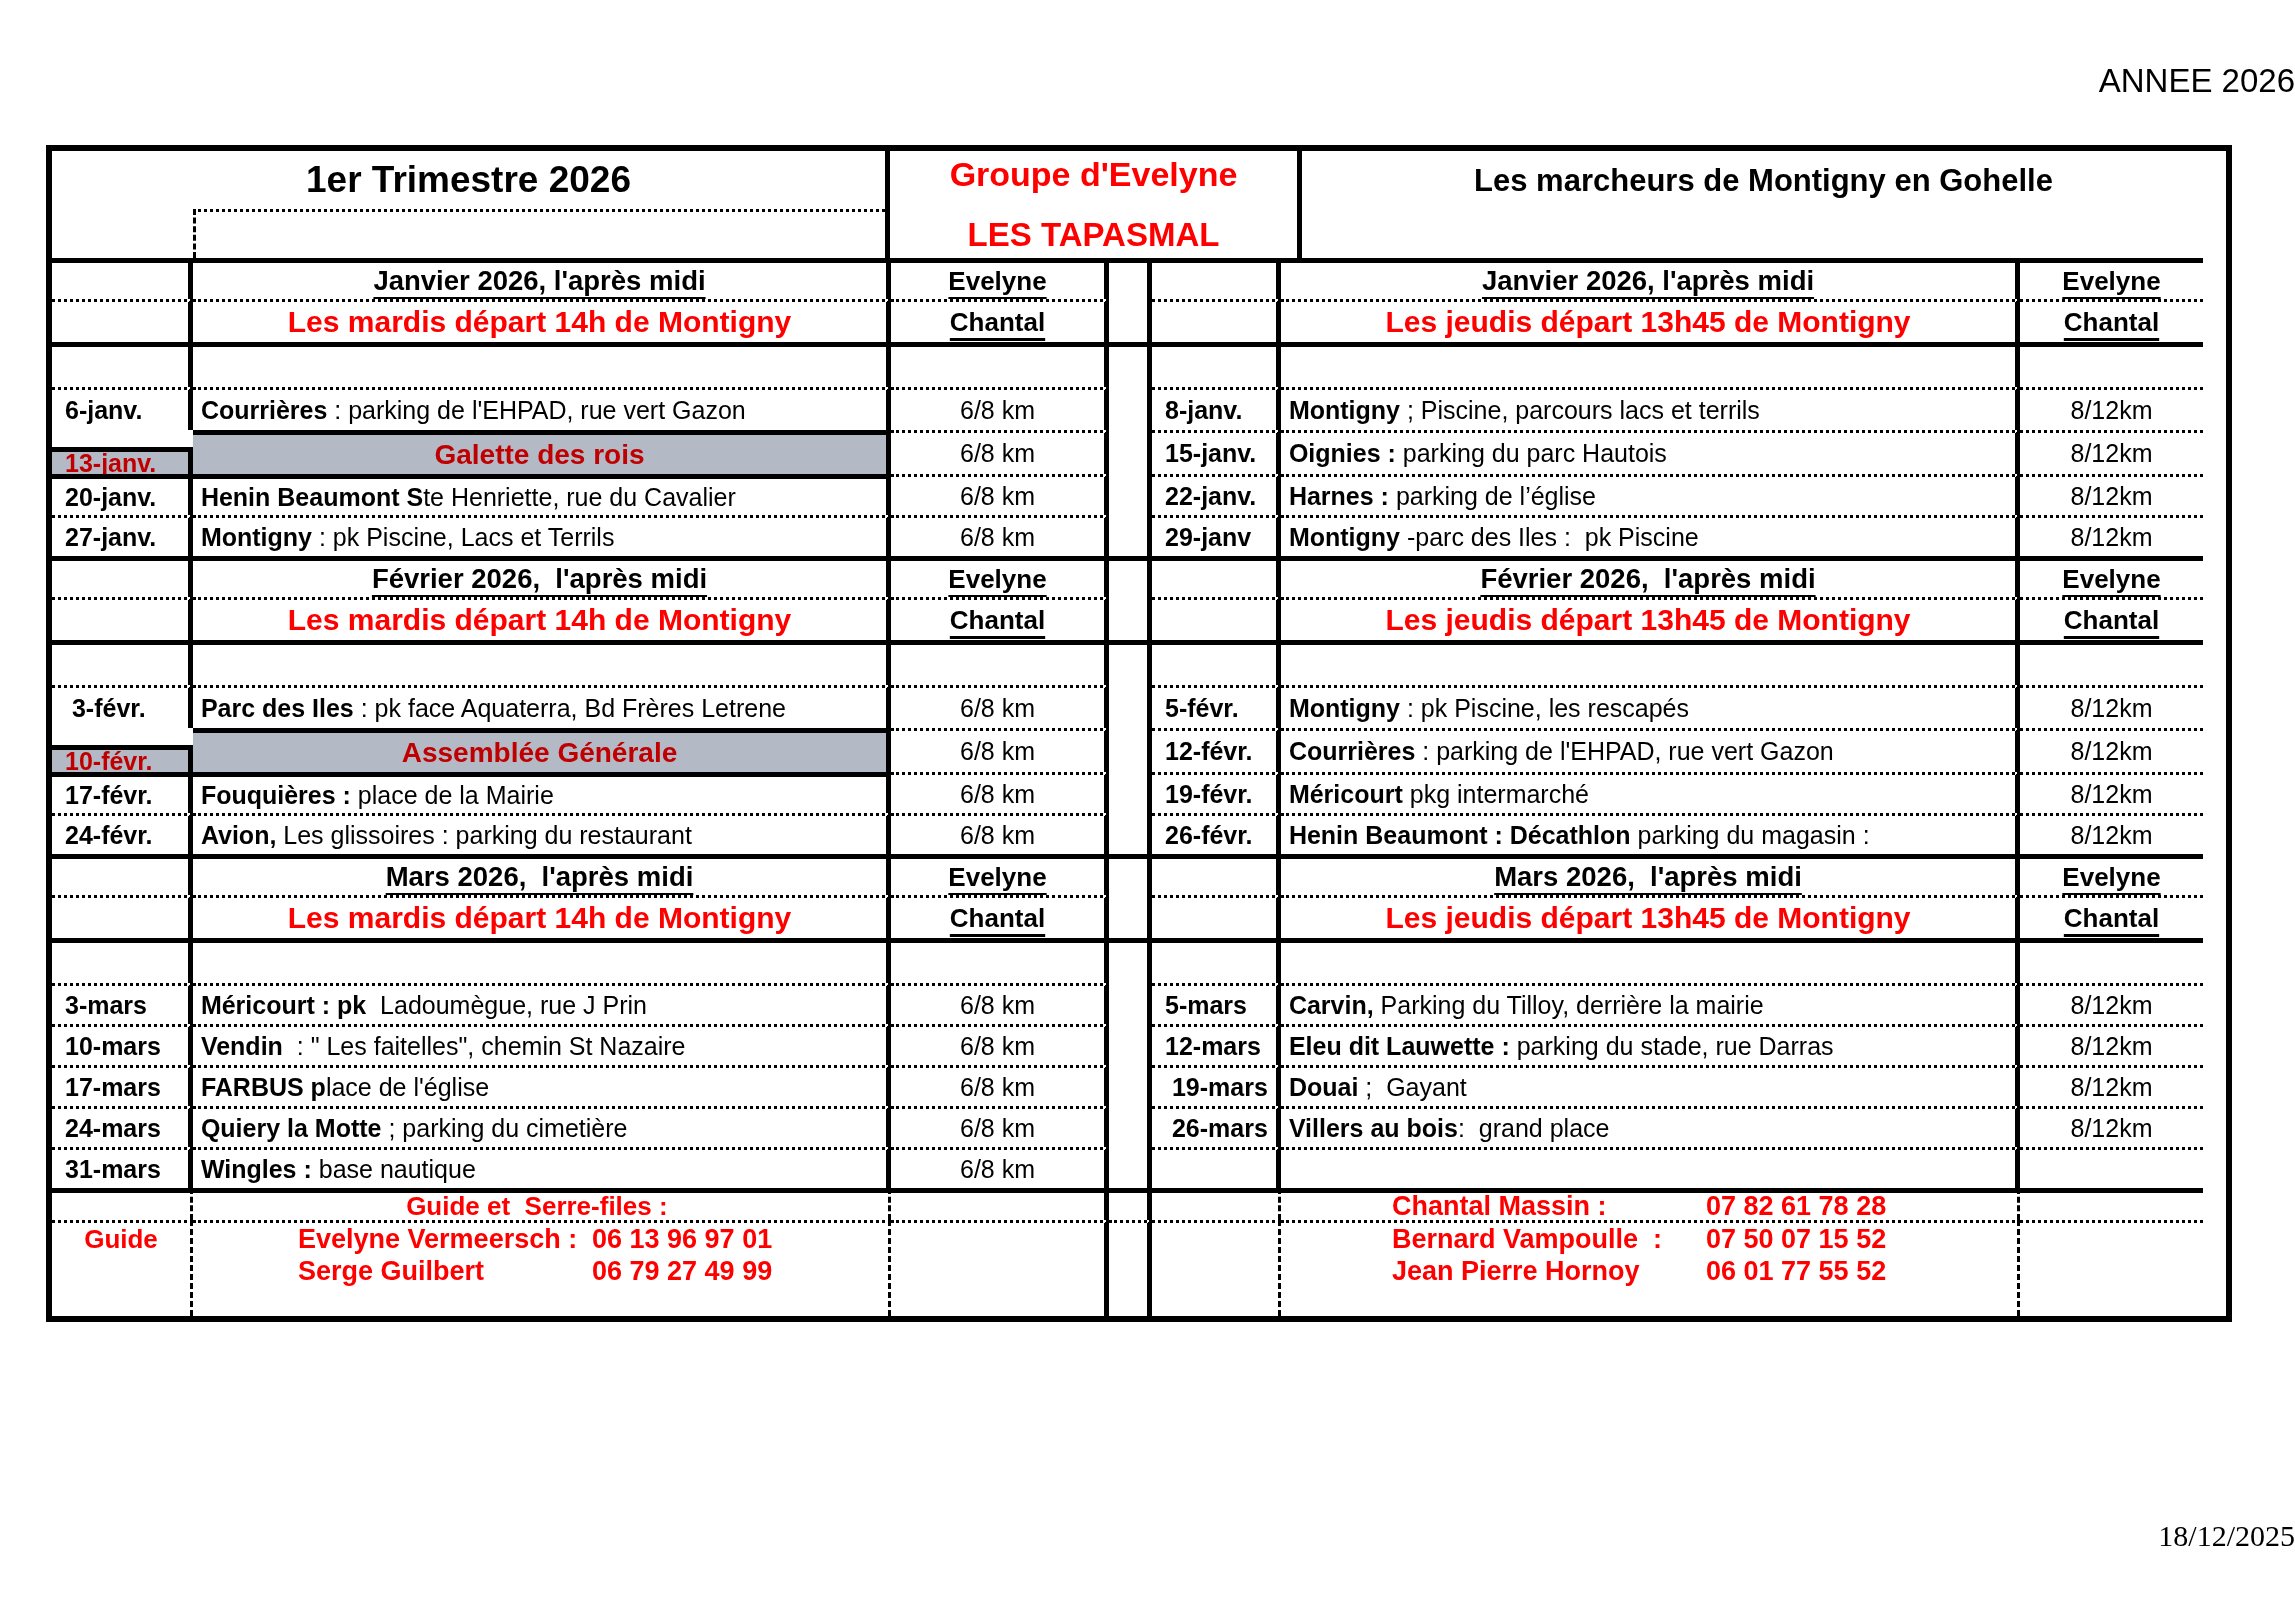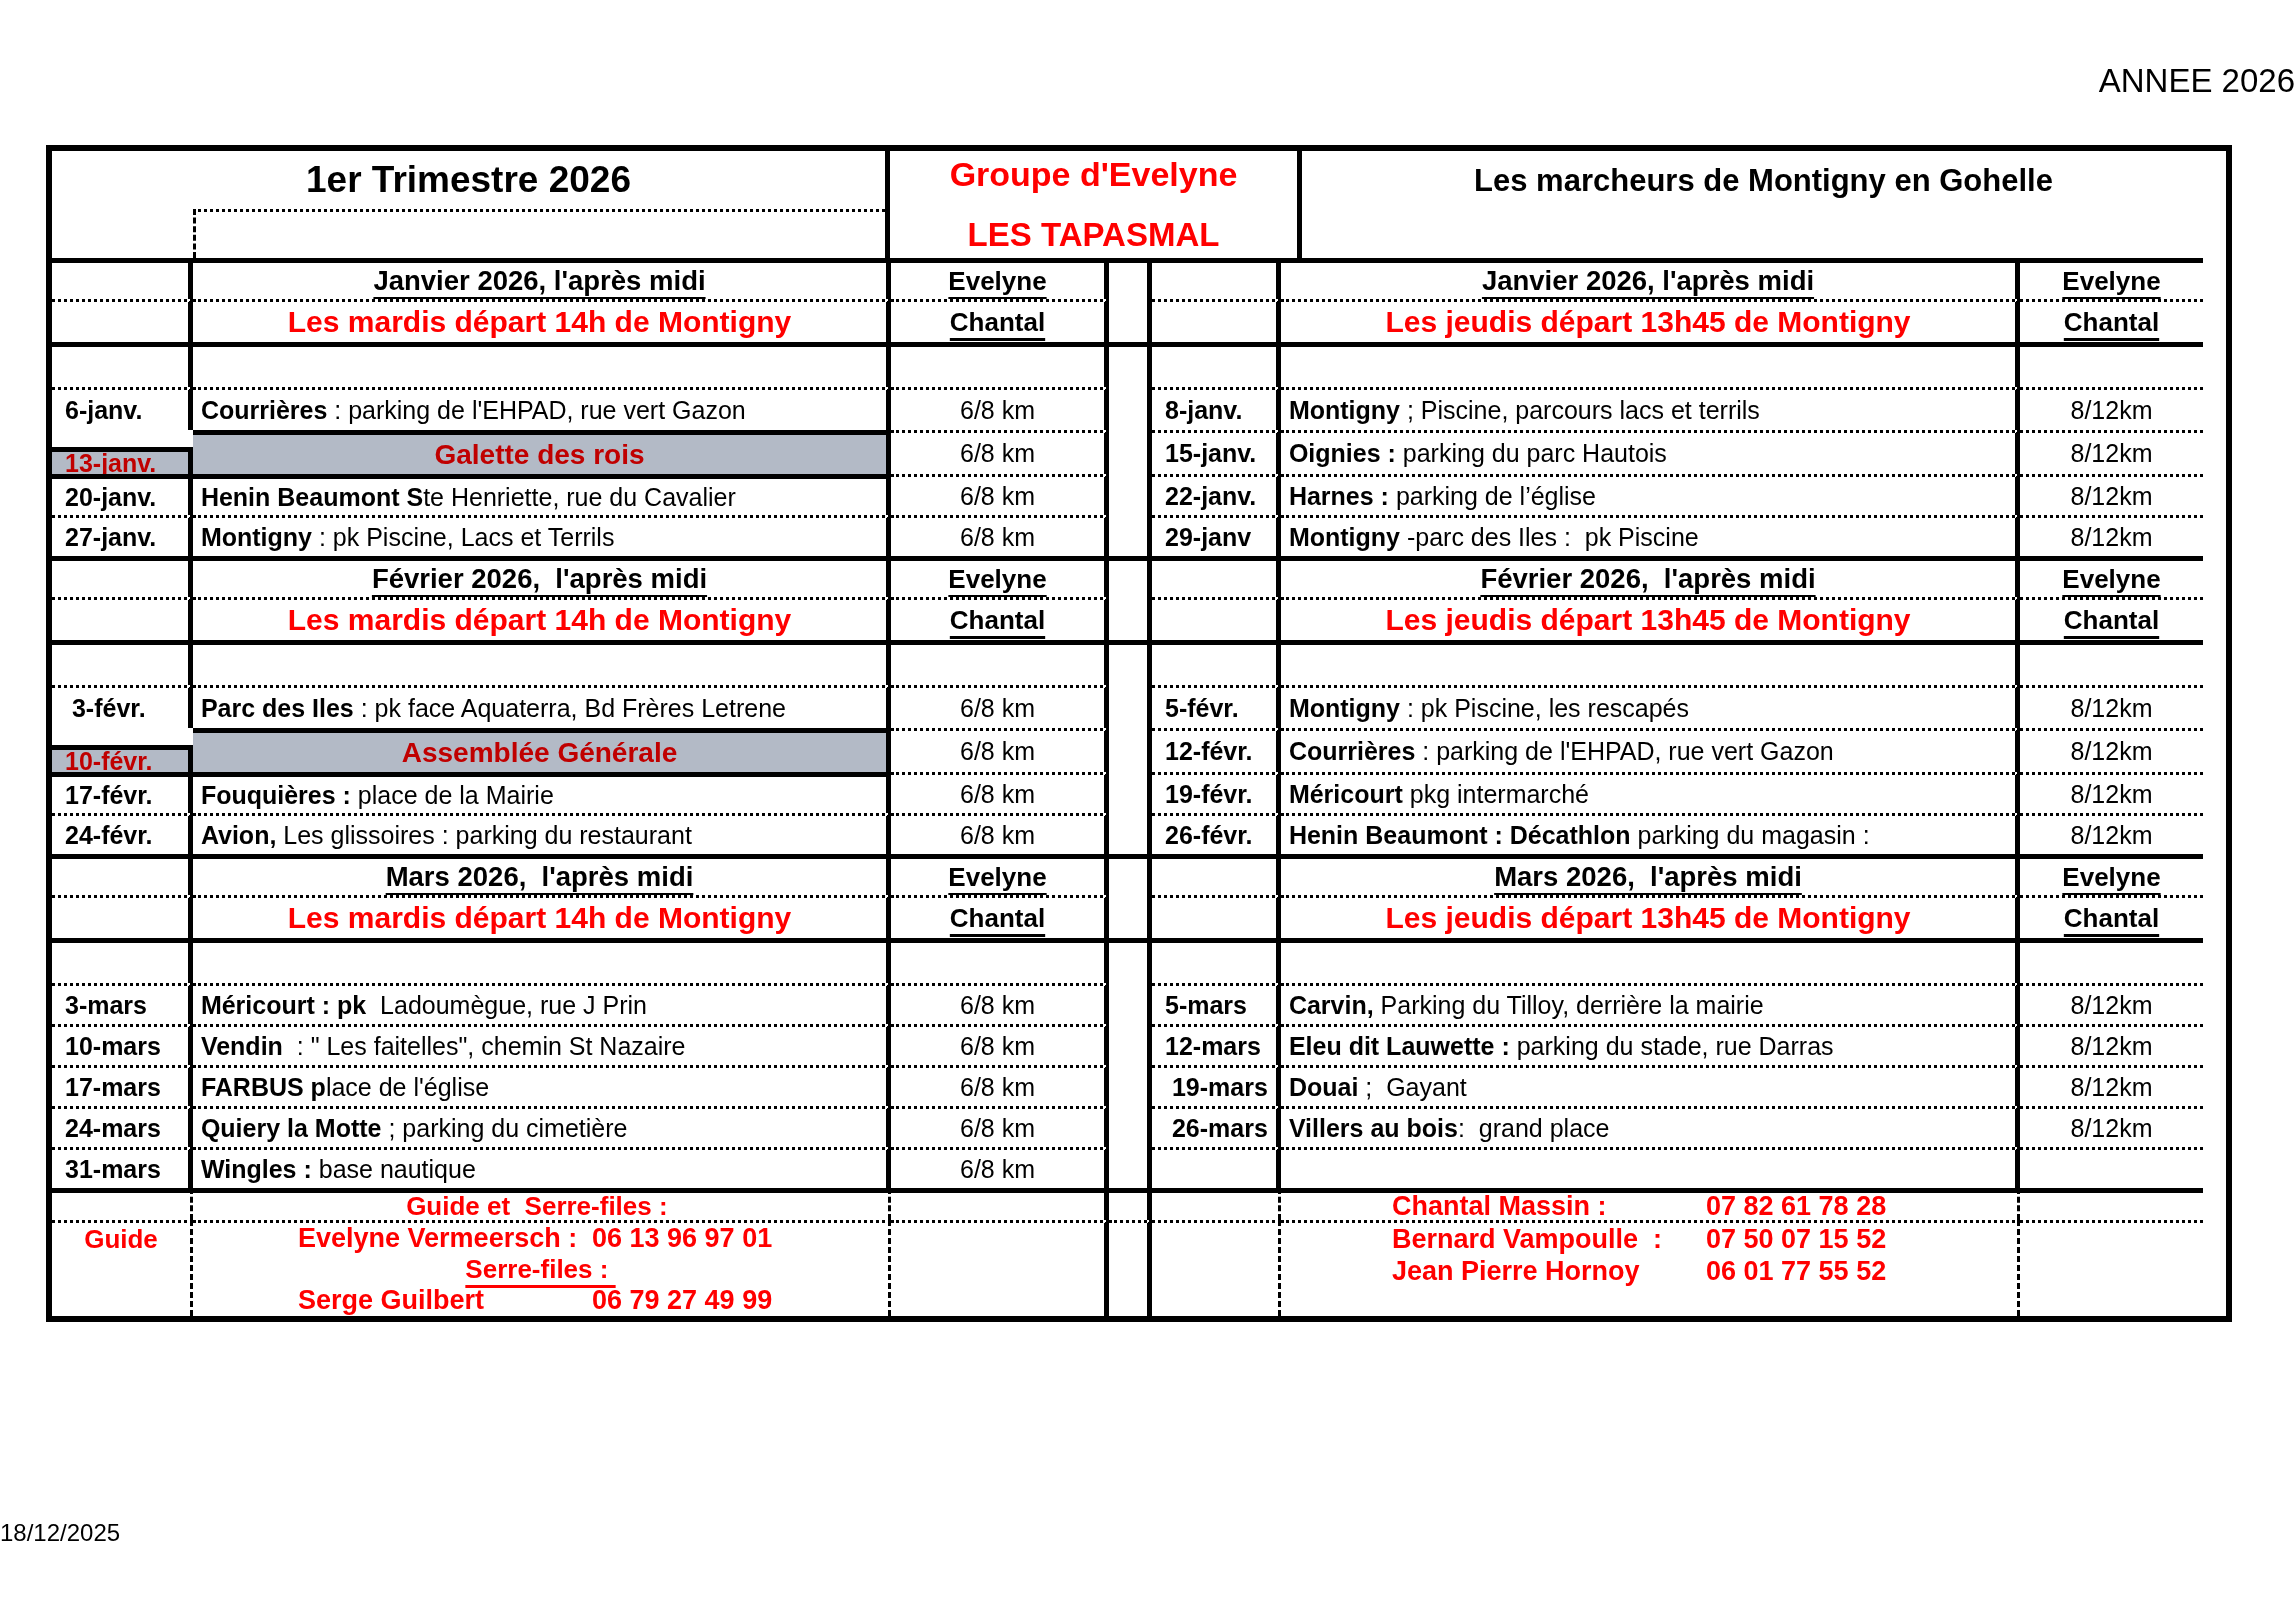--- a/index.html
+++ b/index.html
@@ -1,19 +1,19 @@
 <!DOCTYPE html>
 <html style="--red: #ff0000; --dark-red: #c00000; --highlight-bg: #b3bac6;font-size:10.5px"><head>
 <meta charset="utf-8">
 <style>
   html,body{margin:0;padding:0;background:#fff;}
   body{width:2295px;height:1623px;position:relative;font-family:"Liberation Sans",sans-serif;color:#000;}
   .page{position:absolute;inset:0;background:#fff;}
   .annee{position:absolute;top:62px;left:0;width:100%;text-align:right;font-size:33px;font-weight:400;}
-  .fdate{position:absolute;top:1519px;left:0;width:100%;text-align:left;font-size:24px;font-weight:400;}
+  .fdate{position:absolute;top:1519px;left:0;width:100%;text-align:right;font-size:30px;font-weight:400;font-family:Liberation Serif, serif;}
 
   .tbl{position:absolute;left:46px;top:145px;width:2186px;border:6.5px solid #000;box-sizing:border-box;background:#fff;}
 
   
   .hdr{display:flex;height:107px;}
   .hcell{box-sizing:border-box;border-right:5.2px solid #000;}
   .h-left{width:838px;display:flex;flex-direction:column;}
   .h-left-title{height:58px;display:flex;align-items:center;justify-content:center;font-size:37px;font-weight:700;}
   .h-left-box{margin-left:141px;height:49px;border-top:3.3px dotted #000;border-left:3.3px dashed #000;box-sizing:border-box;}
   .h-mid{width:412px;display:flex;flex-direction:column;align-items:center;justify-content:center;gap:22px;}
@@ -378,23 +378,20 @@
     </div>
 
     <div class="band" style="height:96px">
       <div class="c dl d dash col">
         <div class="srow ctr guide-label">Guide</div>
       </div>
       <div class="c pl d dash col">
         <div class="srow">
           <div class="pline"><span class="nm">Evelyne Vermeersch :</span><span class="ph">06 13 96 97 01</span></div>
         </div>
-        <div class="srow ctr">
-          <span class="gt">Serre-files : </span>
-        </div>
         <div class="srow">
           <div class="pline"><span class="nm">Serge Guilbert</span><span class="ph">06 79 27 49 99</span></div>
         </div>
       </div>
       <div class="c kl d"></div>
       <div class="c gp d"></div>
       <div class="c dr d dash"></div>
       <div class="c pr d dash col">
         <div class="srow">
           <div class="pline pr-line"><span class="nm">Bernard Vampoulle  :</span><span class="ph">07 50 07 15 52</span></div>

